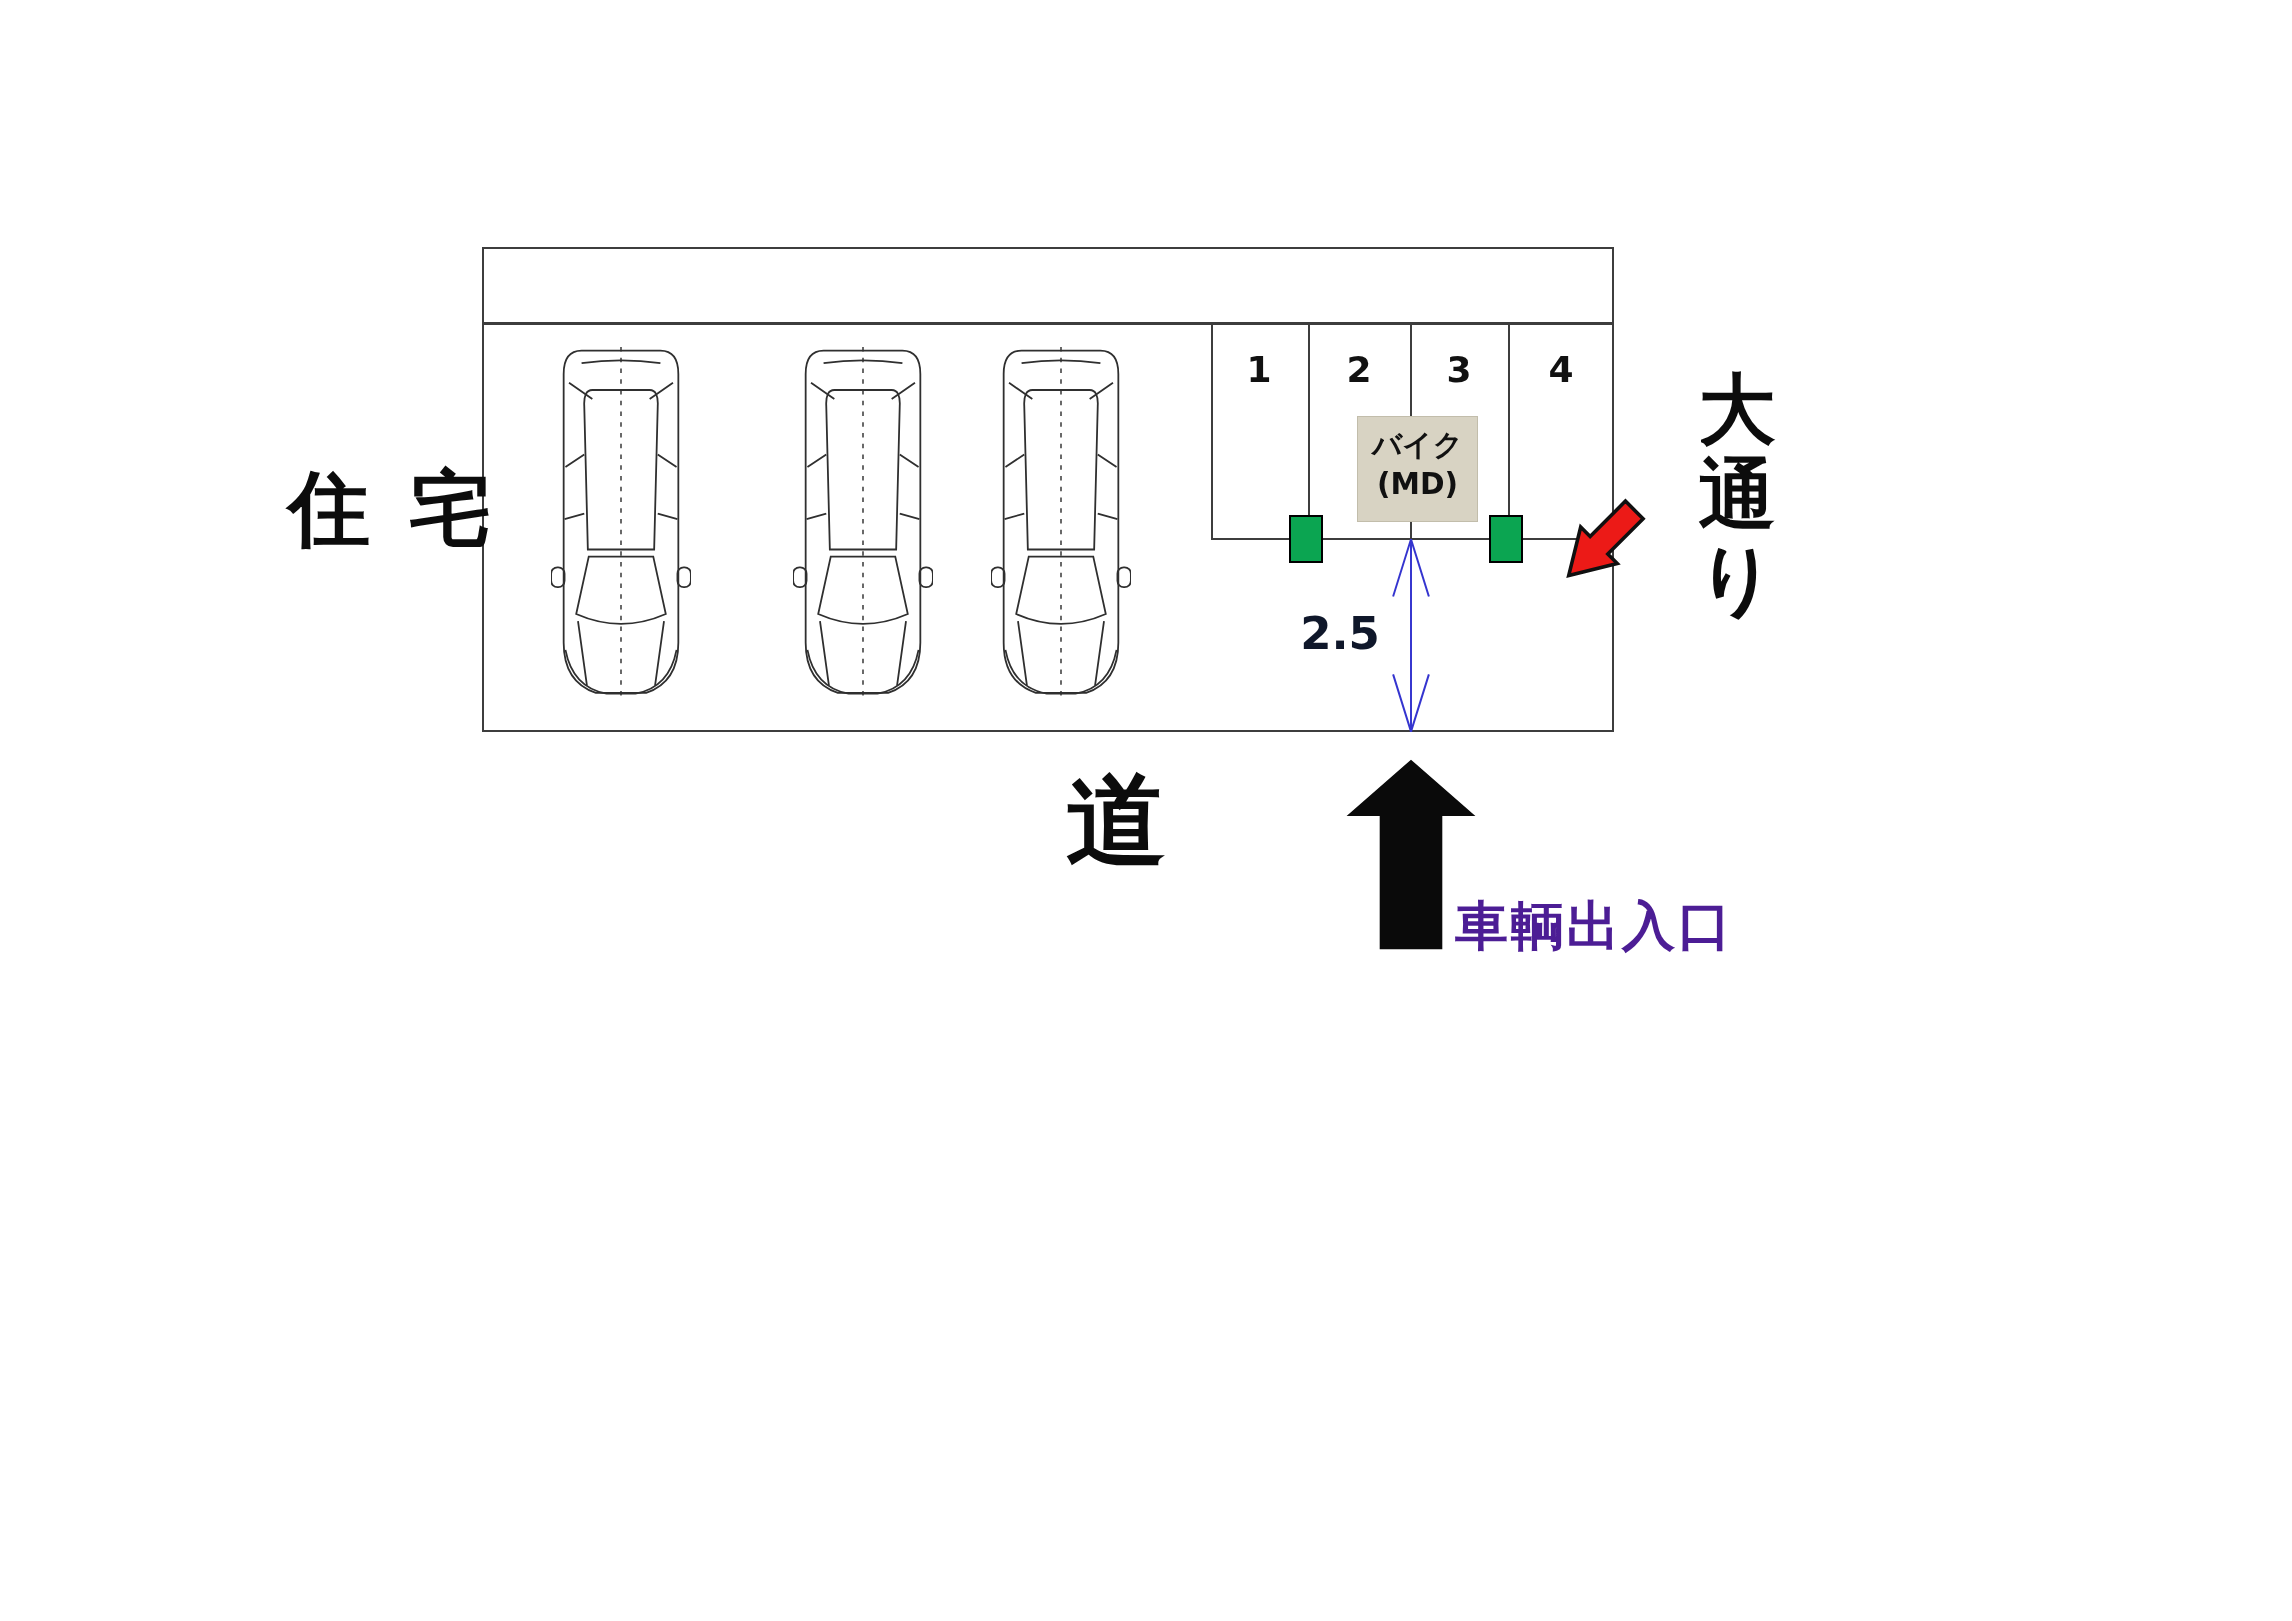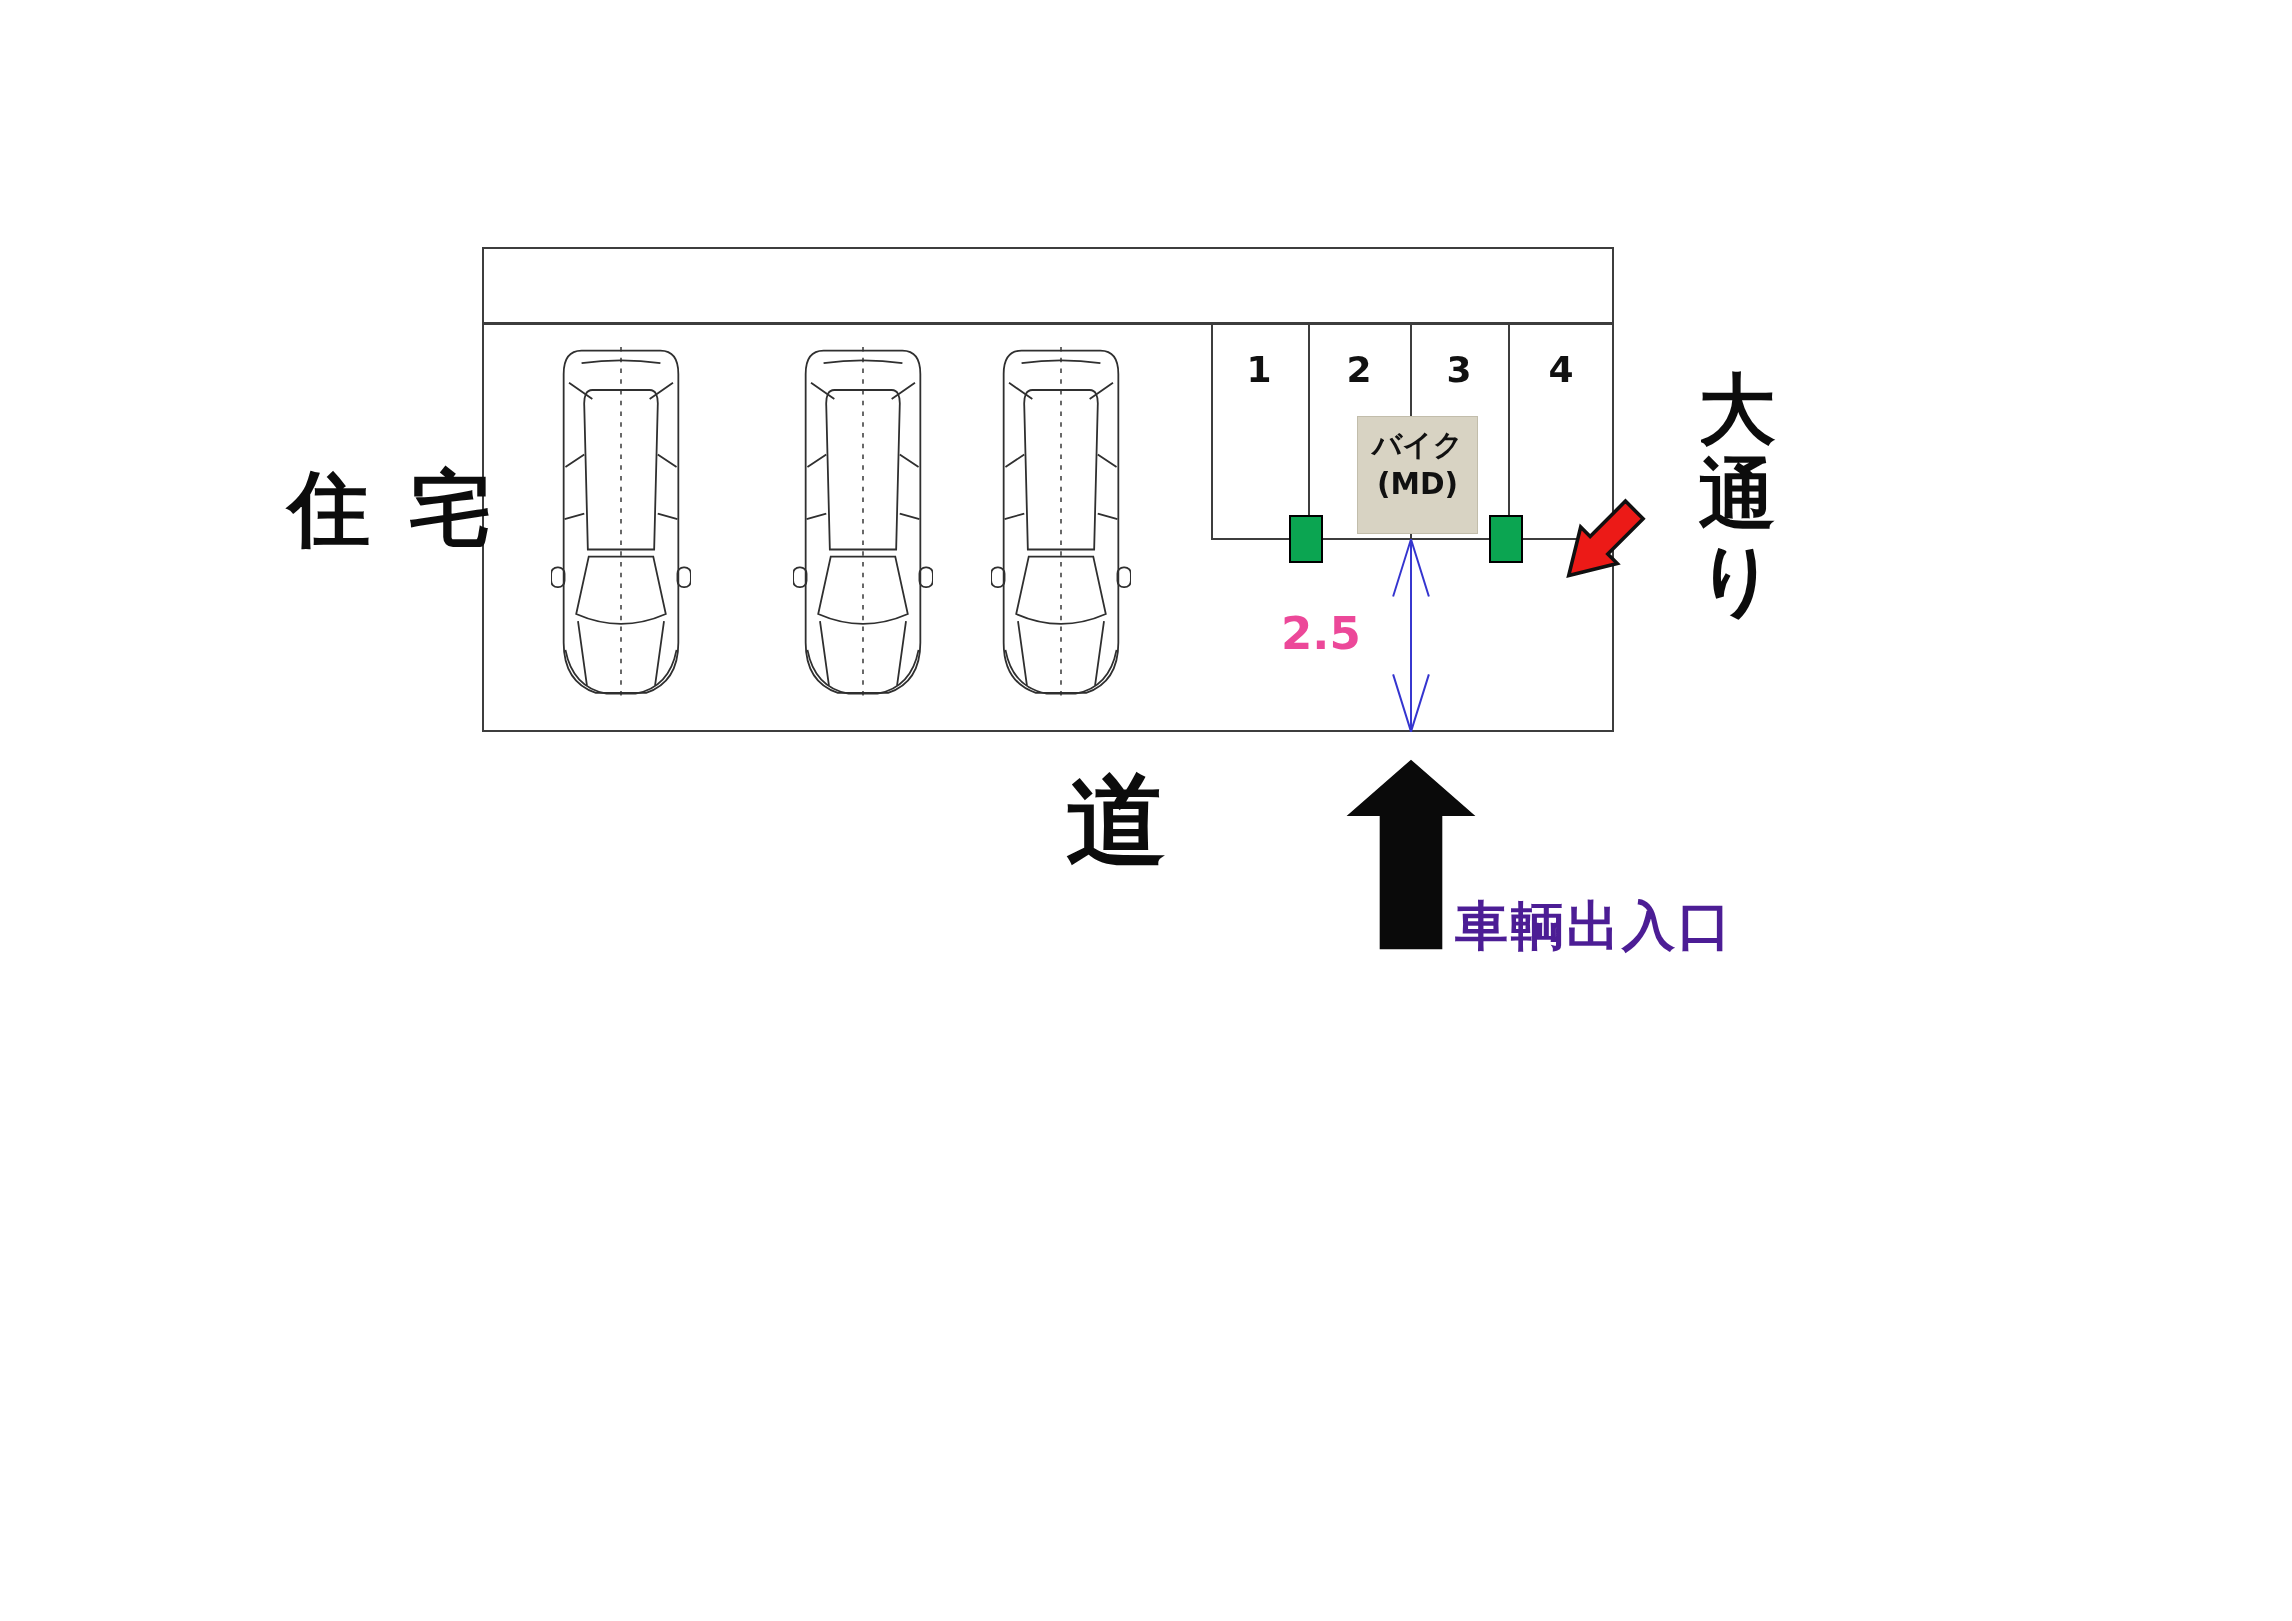--- a/index.html
+++ b/index.html
@@ -12,26 +12,26 @@
   .lot-rect{left:482px;top:247px;width:1132px;height:485px;border:2.7px solid #3d3d3d;box-sizing:border-box;}
   .hline{background:#3d3d3d;height:1.8px;}
   .vline{background:#3d3d3d;width:1.8px;}
   .top-strip-line{left:482px;top:322px;width:1132px;height:2.7px;background:#3d3d3d;}
   .spaces-bottom-line{left:1211px;top:538px;width:403px;}
   .space-divider{top:324px;height:215px;}
   
   .jp{color:#0c0c0c;font-weight:bold;white-space:nowrap;}
   .space-num{width:72px;top:349px;font-size:36px;font-weight:bold;color:#111;text-align:center;}
   .bike-box{
-    left:1357px;top:416px;width:121px;height:118px;background:#d8d3c3;border:0.9px solid #c2bdab;
+    left:1357px;top:416px;width:121px;height:106px;background:#d8d3c3;border:0.9px solid #c2bdab;
     box-sizing:border-box;text-align:center;padding-top:9px;
   }
   .bike-box .ln{font-size:29.6px;font-weight:bold;color:#111;line-height:39px;}
   .green-post{width:34px;height:48px;background:#0ba551;border:2.7px solid #000;box-sizing:border-box;}
-  .dim-label{left:1281px;top:607px;width:118px;text-align:left;font-size:45px;font-weight:600;color:#ec4899;}
+  .dim-label{left:1281px;top:607px;width:118px;text-align:center;font-size:45px;font-weight:600;color:#0f172a;}
   .residence{left:288px;top:455px;font-size:82px;letter-spacing:5.4px;}
   .road{left:1066px;top:755px;font-size:100px;}
   .main-street{left:1695px;top:367px;width:84px;text-align:center;}
   .main-street .ch{height:85px;line-height:85px;font-size:77px;font-weight:bold;color:#0c0c0c;}
   .entrance-label{left:1455px;top:891px;font-size:53px;font-weight:bold;color:#4c1d95;letter-spacing:2.7px;white-space:nowrap;}
   svg{display:block;}
 </style>
 </head>
 <body>
 

